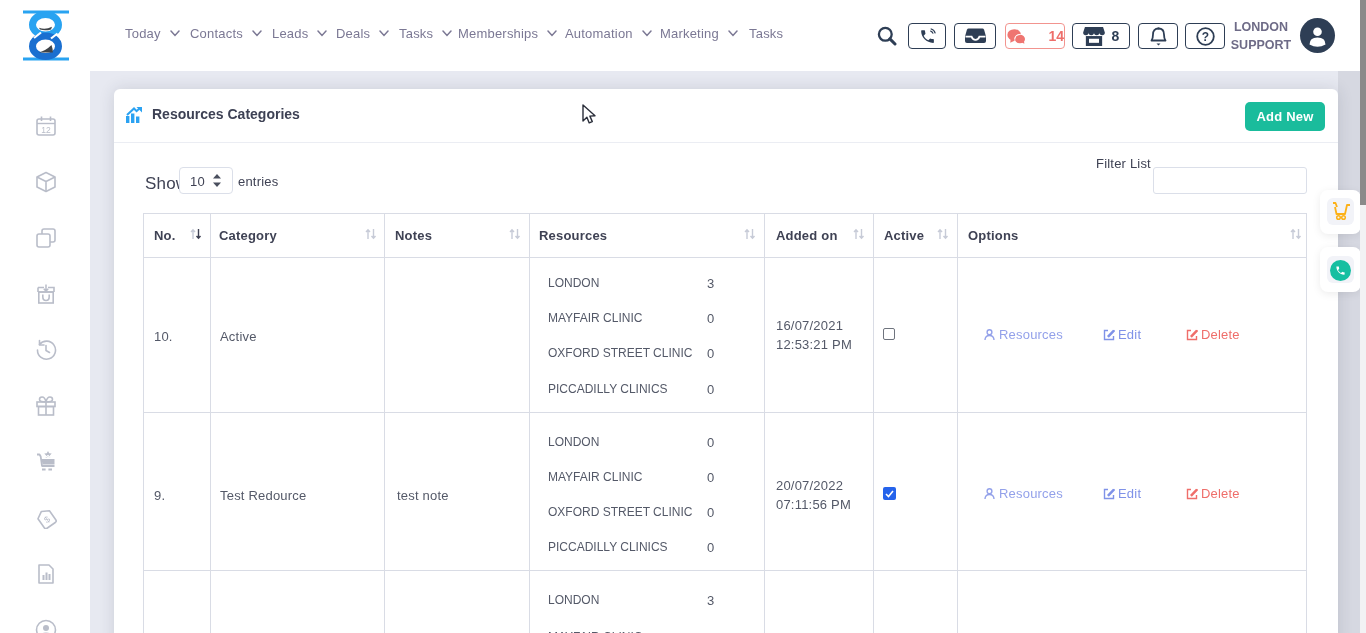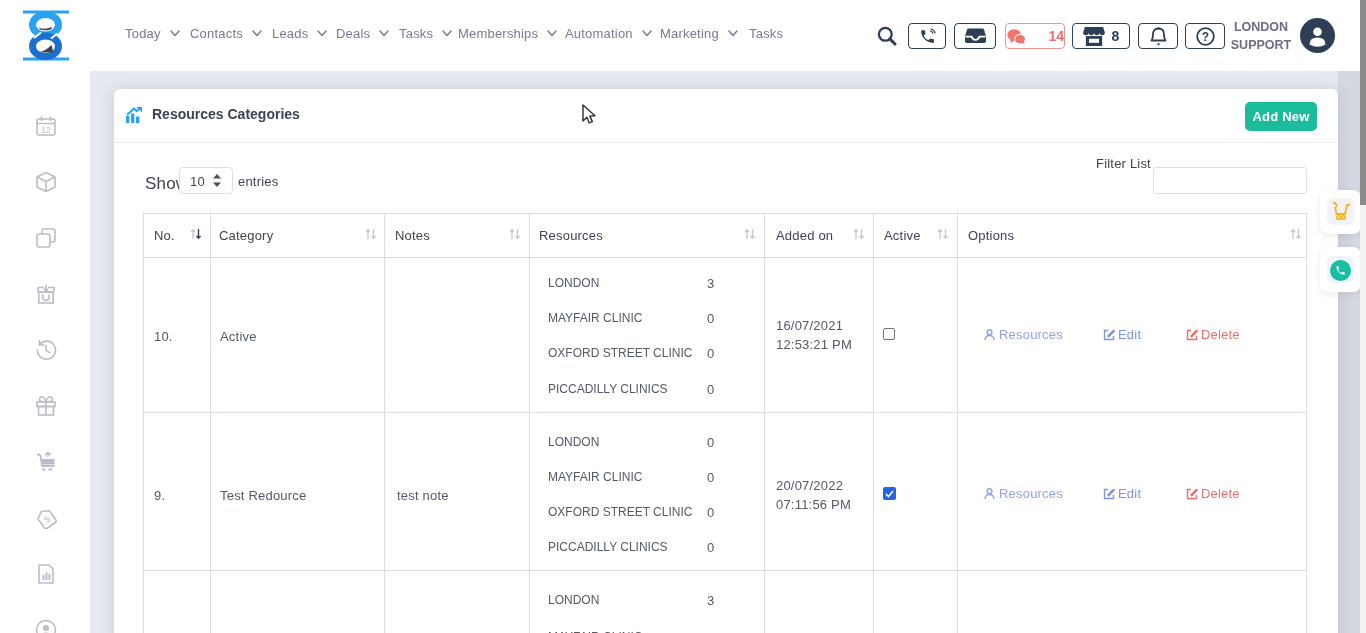--- a/index.html
+++ b/index.html
@@ -1,21 +1,21 @@
 <!DOCTYPE html>
 <html><head>
 <meta charset="utf-8">
 <style>
 * { margin:0; padding:0; box-sizing:border-box; }
 html,body { width:1366px; height:633px; overflow:hidden; background:#fff; font-family:"Liberation Sans",sans-serif; }
 .abs { position:absolute; }
 .nav-item { display:inline-flex; align-items:center; color:#7b7894; font-size:13px; letter-spacing:.2px; }
 .chev { margin-left:9px; }
 .topbtn { position:absolute; top:23px; height:26px; border:1.6px solid #2e3e55; border-radius:4px; display:flex; align-items:center; justify-content:center; background:#fff; }
-.hdrcell { position:absolute; top:213px; height:44px; display:flex; align-items:center; color:#3f4254; font-size:13px; font-weight:400; letter-spacing:.2px; }
+.hdrcell { position:absolute; top:213px; height:44px; display:flex; align-items:center; color:#3f4254; font-size:13px; font-weight:700; letter-spacing:.2px; }
 .vline { position:absolute; width:1px; background:#d9dce5; }
 .hline { position:absolute; height:1px; background:#d9dce5; }
 .bodytxt { color:#545968; font-size:13px; letter-spacing:.2px; }
 .restxt { color:#545968; font-size:12px; letter-spacing:0; }
 .lnk { position:absolute; display:flex; align-items:center; font-size:13px; letter-spacing:.2px; }
 </style>
 </head>
 <body>
 
 <div class="abs" style="left:90px;top:71px;width:1276px;height:562px;background:#e7e9f1"></div>
@@ -88,21 +88,21 @@
 
 <svg class="abs" style="left:126px;top:107px" width="17" height="17" viewBox="0 0 17 17">
   <rect x="0" y="9" width="3.4" height="7" fill="#2ba2f2"></rect>
   <rect x="5" y="6.5" width="3.4" height="9.5" fill="#2ba2f2"></rect>
   <rect x="10" y="9.5" width="3.4" height="6.5" fill="#2ba2f2"></rect>
   <path d="M1 8 L8 1.5 L10.6 4.2 L15 0" fill="none" stroke="#2ba2f2" stroke-width="2"></path>
   <path d="M10.5 0 L16 0 L16 5.5 Z" fill="#2ba2f2"></path>
 </svg>
 <div class="abs" style="left:152px;top:106px;font-size:14px;font-weight:700;color:#3d4154;letter-spacing:0">Resources Categories</div>
 
-<div class="abs" style="left:1245px;top:102px;width:72px;height:29px;background:#1abc9c;border-radius:5px;color:#fff;font-size:13px;font-weight:700;display:flex;align-items:center;justify-content:center;letter-spacing:.2px">Add New</div>
+<div class="abs" style="left:1245px;top:102px;width:80px;height:29px;background:#1abc9c;border-radius:5px;color:#fff;font-size:13px;font-weight:700;display:flex;align-items:center;justify-content:center;letter-spacing:.2px">Add New</div>
 
 <div class="abs" style="left:145px;top:174px;font-size:17px;color:#3f4254;letter-spacing:.2px">Show</div>
 <div class="abs" style="left:179px;top:167px;width:54px;height:27px;border:1px solid #dbdfe9;border-radius:4px;background:#fff"></div>
 <div class="abs" style="left:190px;top:174px;font-size:13px;color:#3f4254;letter-spacing:.3px">10</div>
 <svg class="abs" style="left:213px;top:174px" width="8" height="13" viewBox="0 0 8 13">
   <path d="M4 0 L8 4.6 L0 4.6 Z" fill="#4a4f5e"></path>
   <path d="M4 13 L8 8.4 L0 8.4 Z" fill="#4a4f5e"></path>
 </svg>
 <div class="abs" style="left:238px;top:174px;font-size:13px;color:#3f4254;letter-spacing:.2px">entries</div>
 

